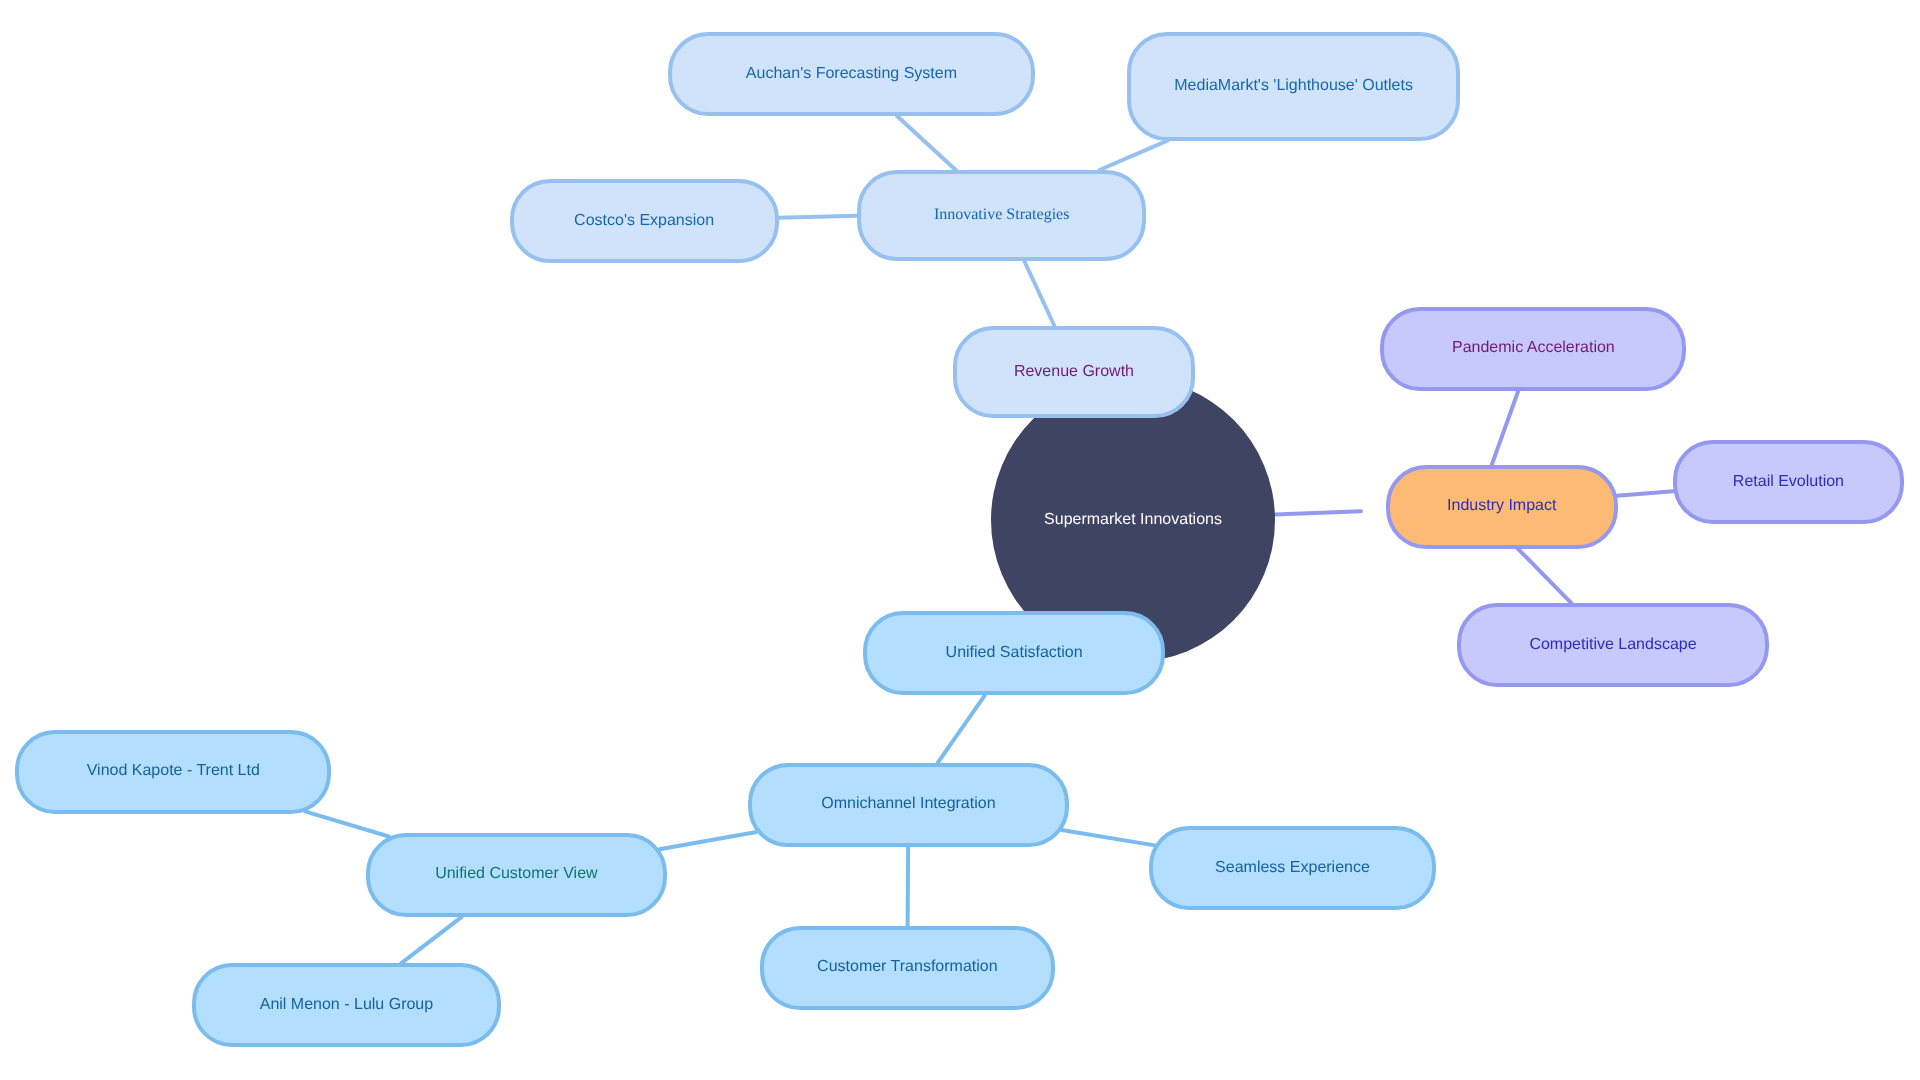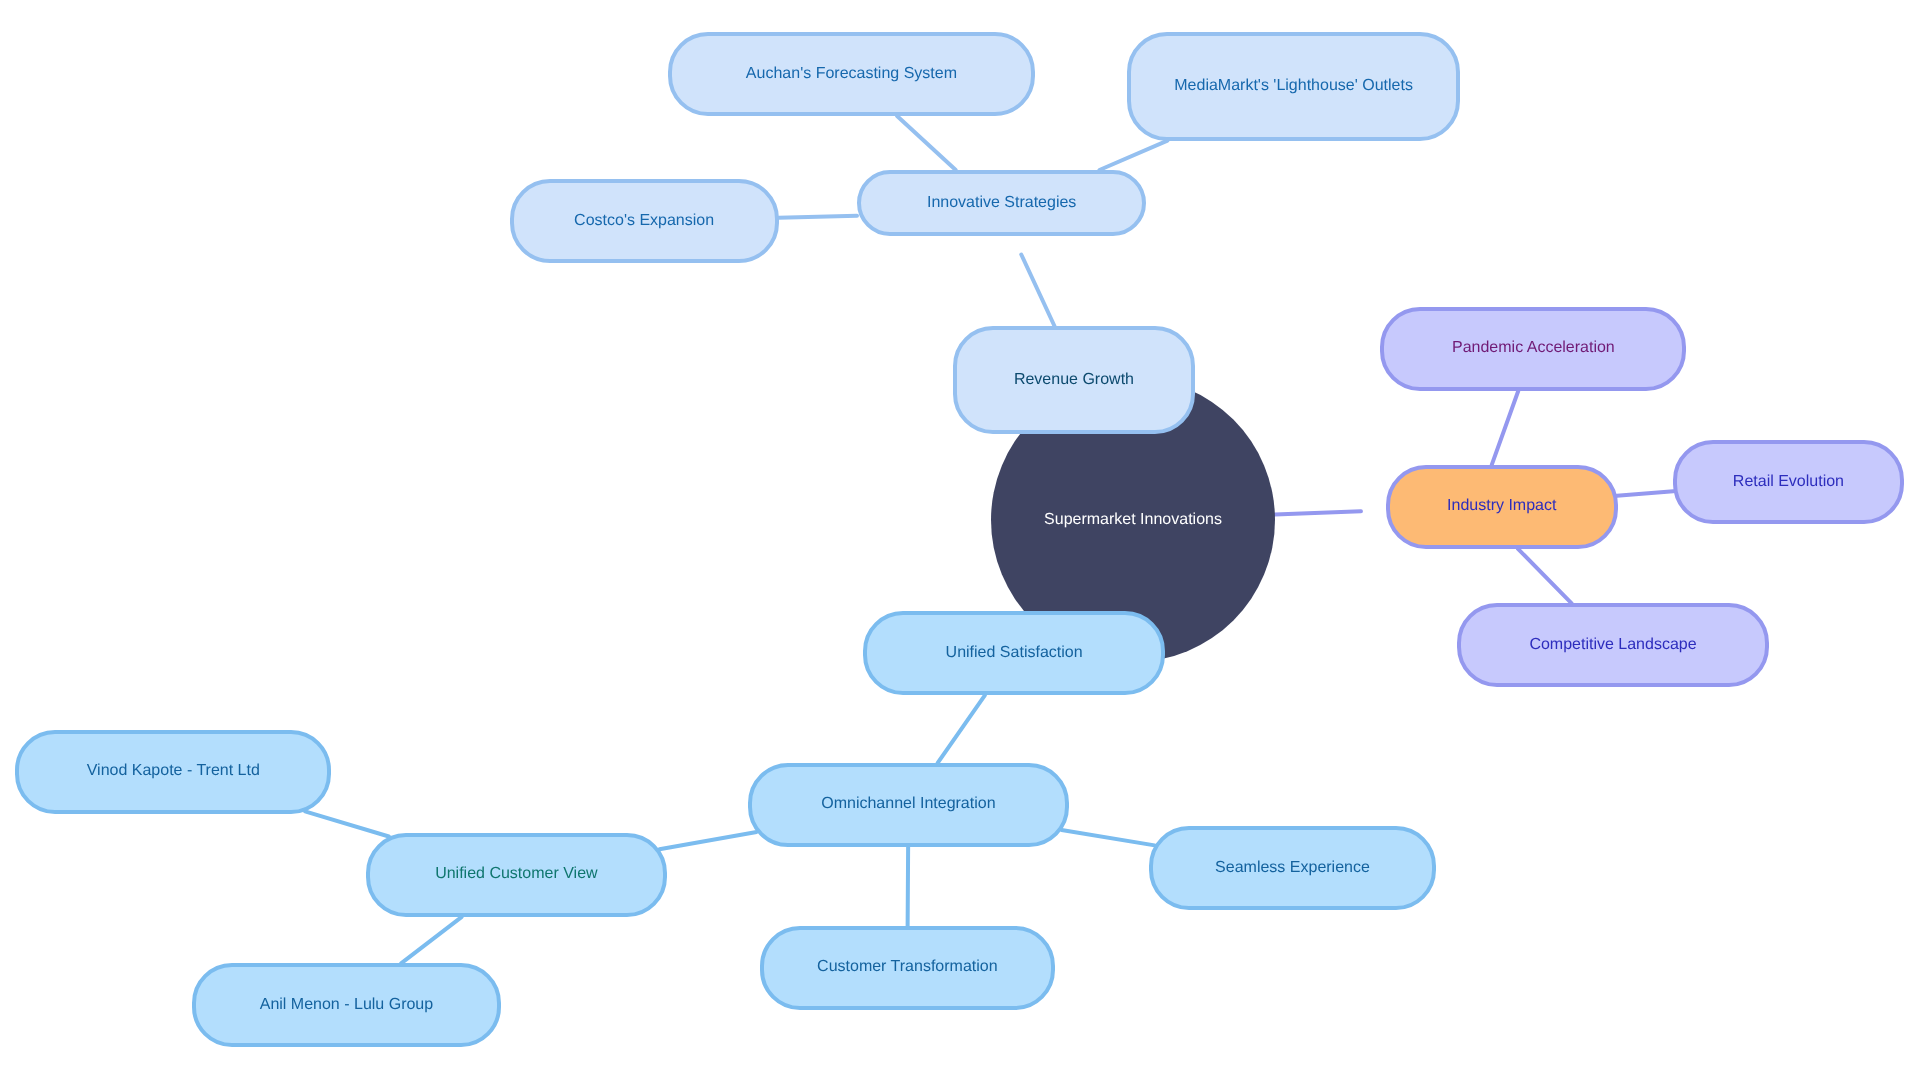--- a/index.html
+++ b/index.html
@@ -45,24 +45,24 @@
 
   <div class="node" style="left: 667.7px; top: 32px; width: 367.5px; height: 84px; border-radius: 40px; background: rgb(208, 227, 251); border-color: rgb(149, 192, 240); color: rgb(22, 104, 173);">
     <span class="lbl">Auchan's Forecasting System</span>
   </div>
   <div class="node" style="left: 1127.3px; top: 31.6px; width: 332.6px; height: 109px; border-radius: 40px; background: rgb(208, 227, 251); border-color: rgb(149, 192, 240); color: rgb(22, 104, 173);">
     <span class="lbl">MediaMarkt's 'Lighthouse' Outlets</span>
   </div>
   <div class="node" style="left: 509.6px; top: 179px; width: 269px; height: 84px; border-radius: 40px; background: rgb(208, 227, 251); border-color: rgb(149, 192, 240); color: rgb(22, 104, 173);">
     <span class="lbl">Costco's Expansion</span>
   </div>
-  <div class="node" style="left: 857px; top: 170px; width: 289.3px; height: 66px; border-radius: 40px; background: rgb(208, 227, 251); border-color: rgb(149, 192, 240); color: rgb(22, 104, 173);">
+  <div class="node" style="left: 857px; top: 170px; width: 289.3px; height: 91px; border-radius: 40px; background: rgb(208, 227, 251); border-color: rgb(149, 192, 240); color: rgb(22, 104, 173); font-family: Liberation Serif, serif;">
     <span class="lbl">Innovative Strategies</span>
   </div>
-  <div class="node" style="left: 952.7px; top: 326px; width: 242.5px; height: 108px; border-radius: 40px; background: rgb(208, 227, 251); border-color: rgb(149, 192, 240); color: #0c4a6e;">
+  <div class="node" style="left: 952.7px; top: 326px; width: 242.5px; height: 92px; border-radius: 40px; background: rgb(208, 227, 251); border-color: rgb(149, 192, 240); color: #701a75;">
     <span class="lbl">Revenue Growth</span>
   </div>
   <div class="node" style="left: 1380.4px; top: 306.8px; width: 306px; height: 84px; border-radius: 40px; background: rgb(199, 201, 253); border-color: rgb(148, 152, 239); color: #701a75;">
     <span class="lbl">Pandemic Acceleration</span>
   </div>
   <div class="node" style="left: 1386px; top: 464.9px; width: 231.5px; height: 84px; border-radius: 40px; background: #fdba74; border-color: rgb(148, 152, 239); color: rgb(45, 45, 189);">
     <span class="lbl">Industry Impact</span>
   </div>
   <div class="node" style="left: 1672.7px; top: 440.2px; width: 231.5px; height: 84px; border-radius: 40px; background: rgb(199, 201, 253); border-color: rgb(148, 152, 239); color: rgb(45, 45, 189);">
     <span class="lbl">Retail Evolution</span>

